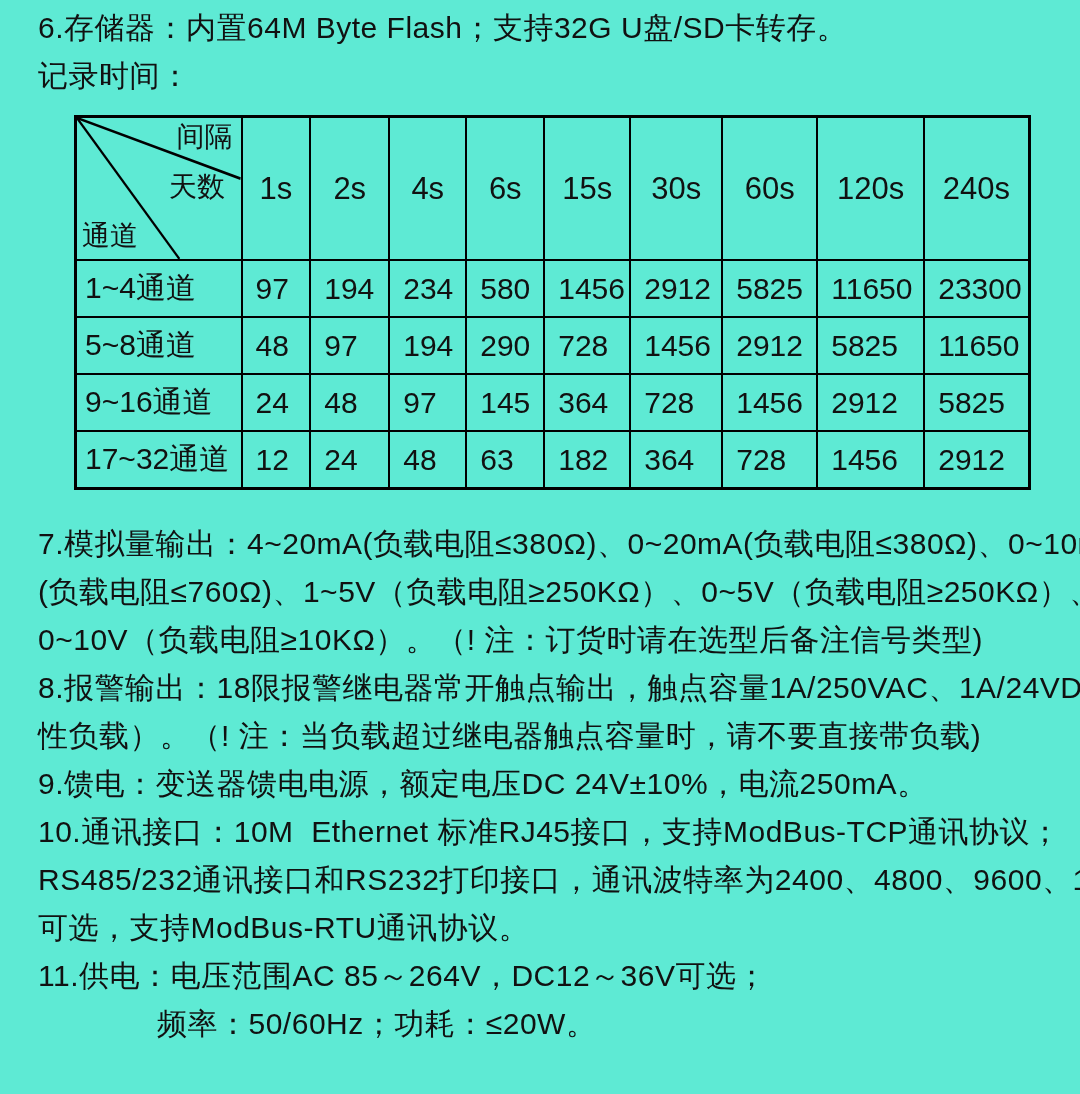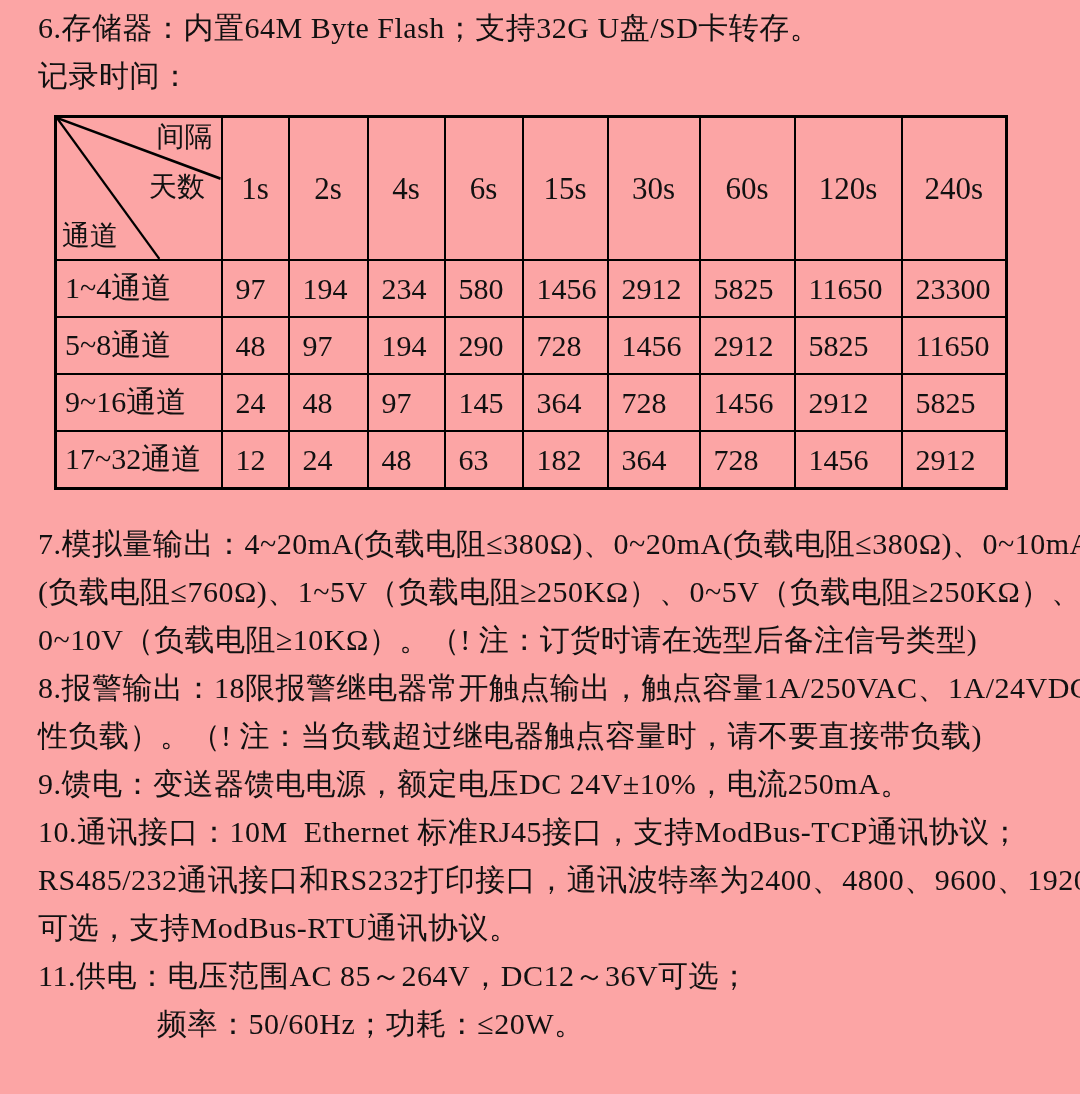--- a/index.html
+++ b/index.html
@@ -1,28 +1,28 @@
 <!DOCTYPE html>
 <html><head>
 <meta charset="utf-8">
 <style>
   html,body { margin:0; padding:0; background:#fff; }
   .page {
-    position:relative; width:1080px; height:1094px; background:#fca5a5;
-    font-family:Liberation Serif, serif;
+    position:relative; width:1080px; height:1094px; background:#5eead4;
+    font-family:Liberation Sans, sans-serif;
     color:#111111; overflow:hidden;
   }
   .line {
     position:absolute; left:38px; font-size:30px; line-height:40px;
     white-space:pre; letter-spacing:0.5px;
   }
   .line.indent { left:157px; }
 
   table.rec {
-    position:absolute; left:54px; top:115px;
+    position:absolute; left:74px; top:115px;
     border-collapse:collapse; table-layout:fixed;
     border:3px solid #000;
   }
   table.rec td {
     border:2px solid #000; font-size:30px; color:#111;
     height:55px; padding:0 0 0 13px; vertical-align:middle;
     white-space:nowrap; overflow:hidden;
   }
   table.rec tr.head td { height:107px; text-align:center; padding:17px; font-size:31px; }
   table.rec td.rowlabel { padding-left:8px; }

